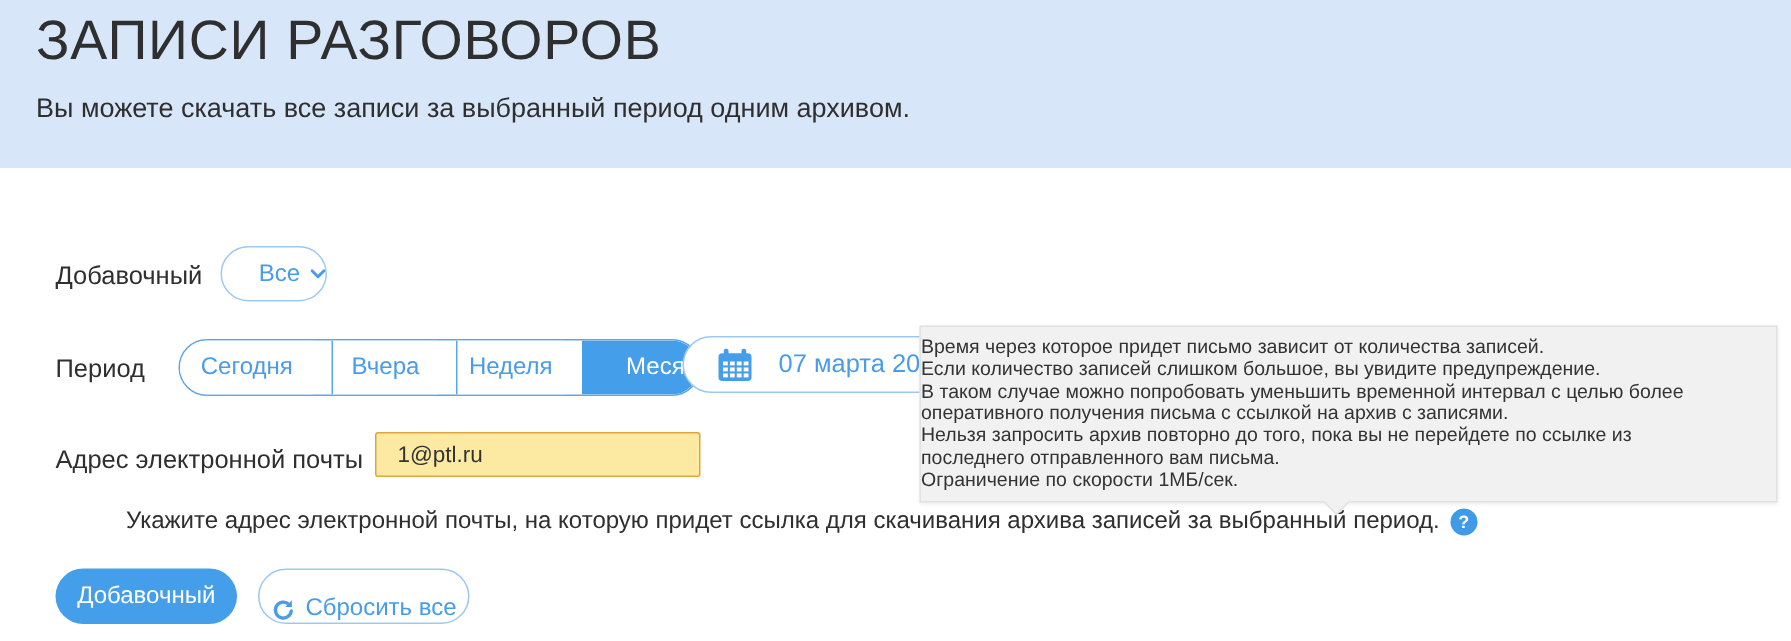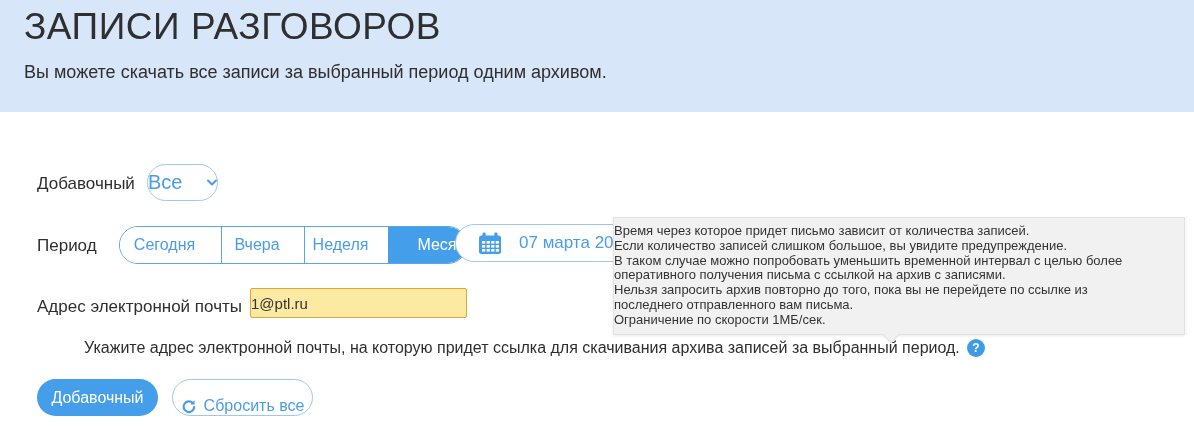--- a/index.html
+++ b/index.html
@@ -24,23 +24,23 @@
   }
   .header p {
     position: absolute; left: 24px; top: 62px;
     font-size: 18px; font-weight: 400; color: #2f2f2f;
   }
   
   .label {
     position: absolute; font-size: 17px; color: #2f2f2f; white-space: nowrap;
   }
   .pill {
-    position: absolute; display: flex; align-items: center; justify-content: space-between;
+    position: absolute; display: flex; align-items: center; justify-content: flex-end;
     border: 1px solid #9dc9f0; border-radius: 19px; background: #fff;
-    color: #4a9ce8; font-size: 20px; cursor: pointer; white-space: nowrap;
+    color: #4a9ce8; font-size: 16px; cursor: pointer; white-space: nowrap;
   }
   
   .ext-pill { left: 147px; top: 164px; width: 71px; height: 37px; gap: 7px; }
   .chevron { width: 10px; height: 7px; display: block; }
   
   .segmented {
     position: absolute; left: 119px; top: 226px; height: 38px;
     display: flex; border: 1px solid #5aa6e9; border-radius: 19px;
     overflow: hidden; background: #fff; gap: 12px;
   }
@@ -61,21 +61,21 @@
   
   .date-pill {
     left: 455px; top: 224px; width: 205px; height: 38px;
     justify-content: flex-start; padding-left: 22px; gap: 17px;
     font-size: 17px; z-index: 1;
   }
   
   .email-input {
     position: absolute; left: 250px; top: 288px; width: 217px; height: 30px;
     background: #fce9a2; border: 1px solid #dfa640; border-radius: 2px;
-    font-size: 15px; color: #333; padding: 0 0;
+    font-size: 15px; color: #333; padding: 0 14px;
     font-family: inherit; outline: none;
   }
   
   .help-line {
     position: absolute; left: 37px; top: 339px;
     font-size: 16px; color: #2f2f2f; white-space: nowrap;
     display: flex; align-items: center; gap: 7px; margin-left: 47px;
   }
   .q-icon {
     display: inline-flex; align-items: center; justify-content: center;

